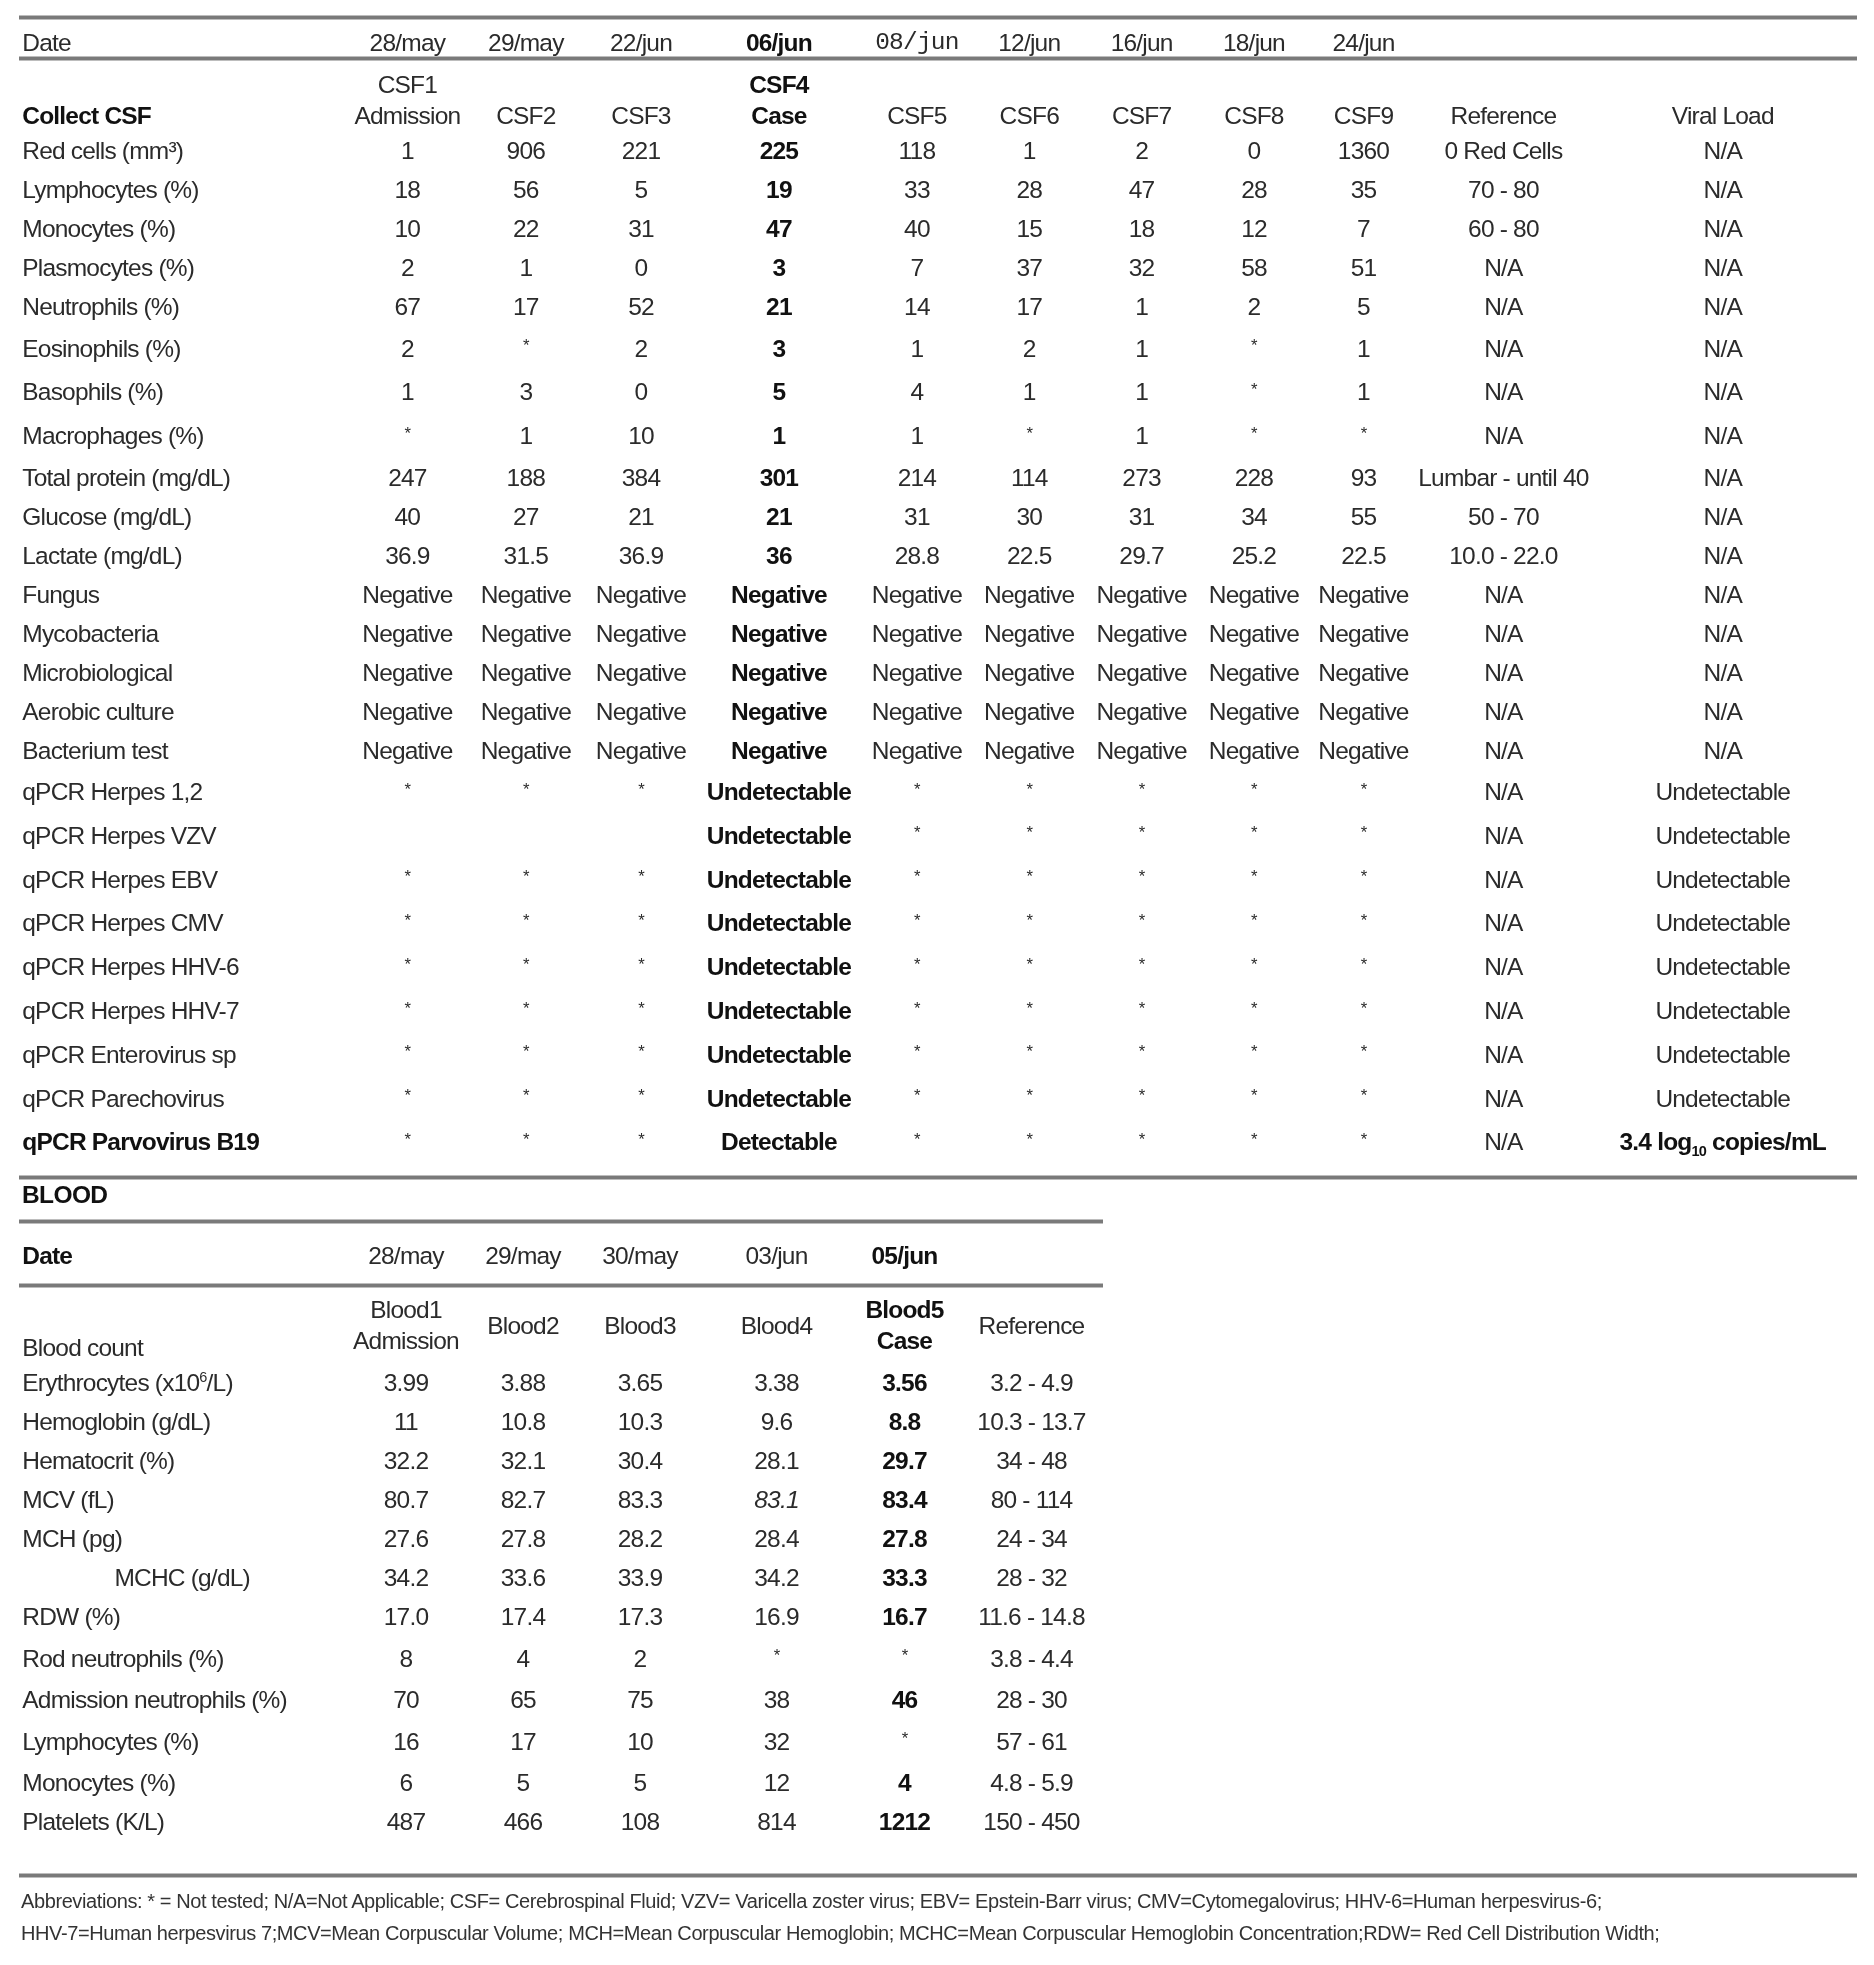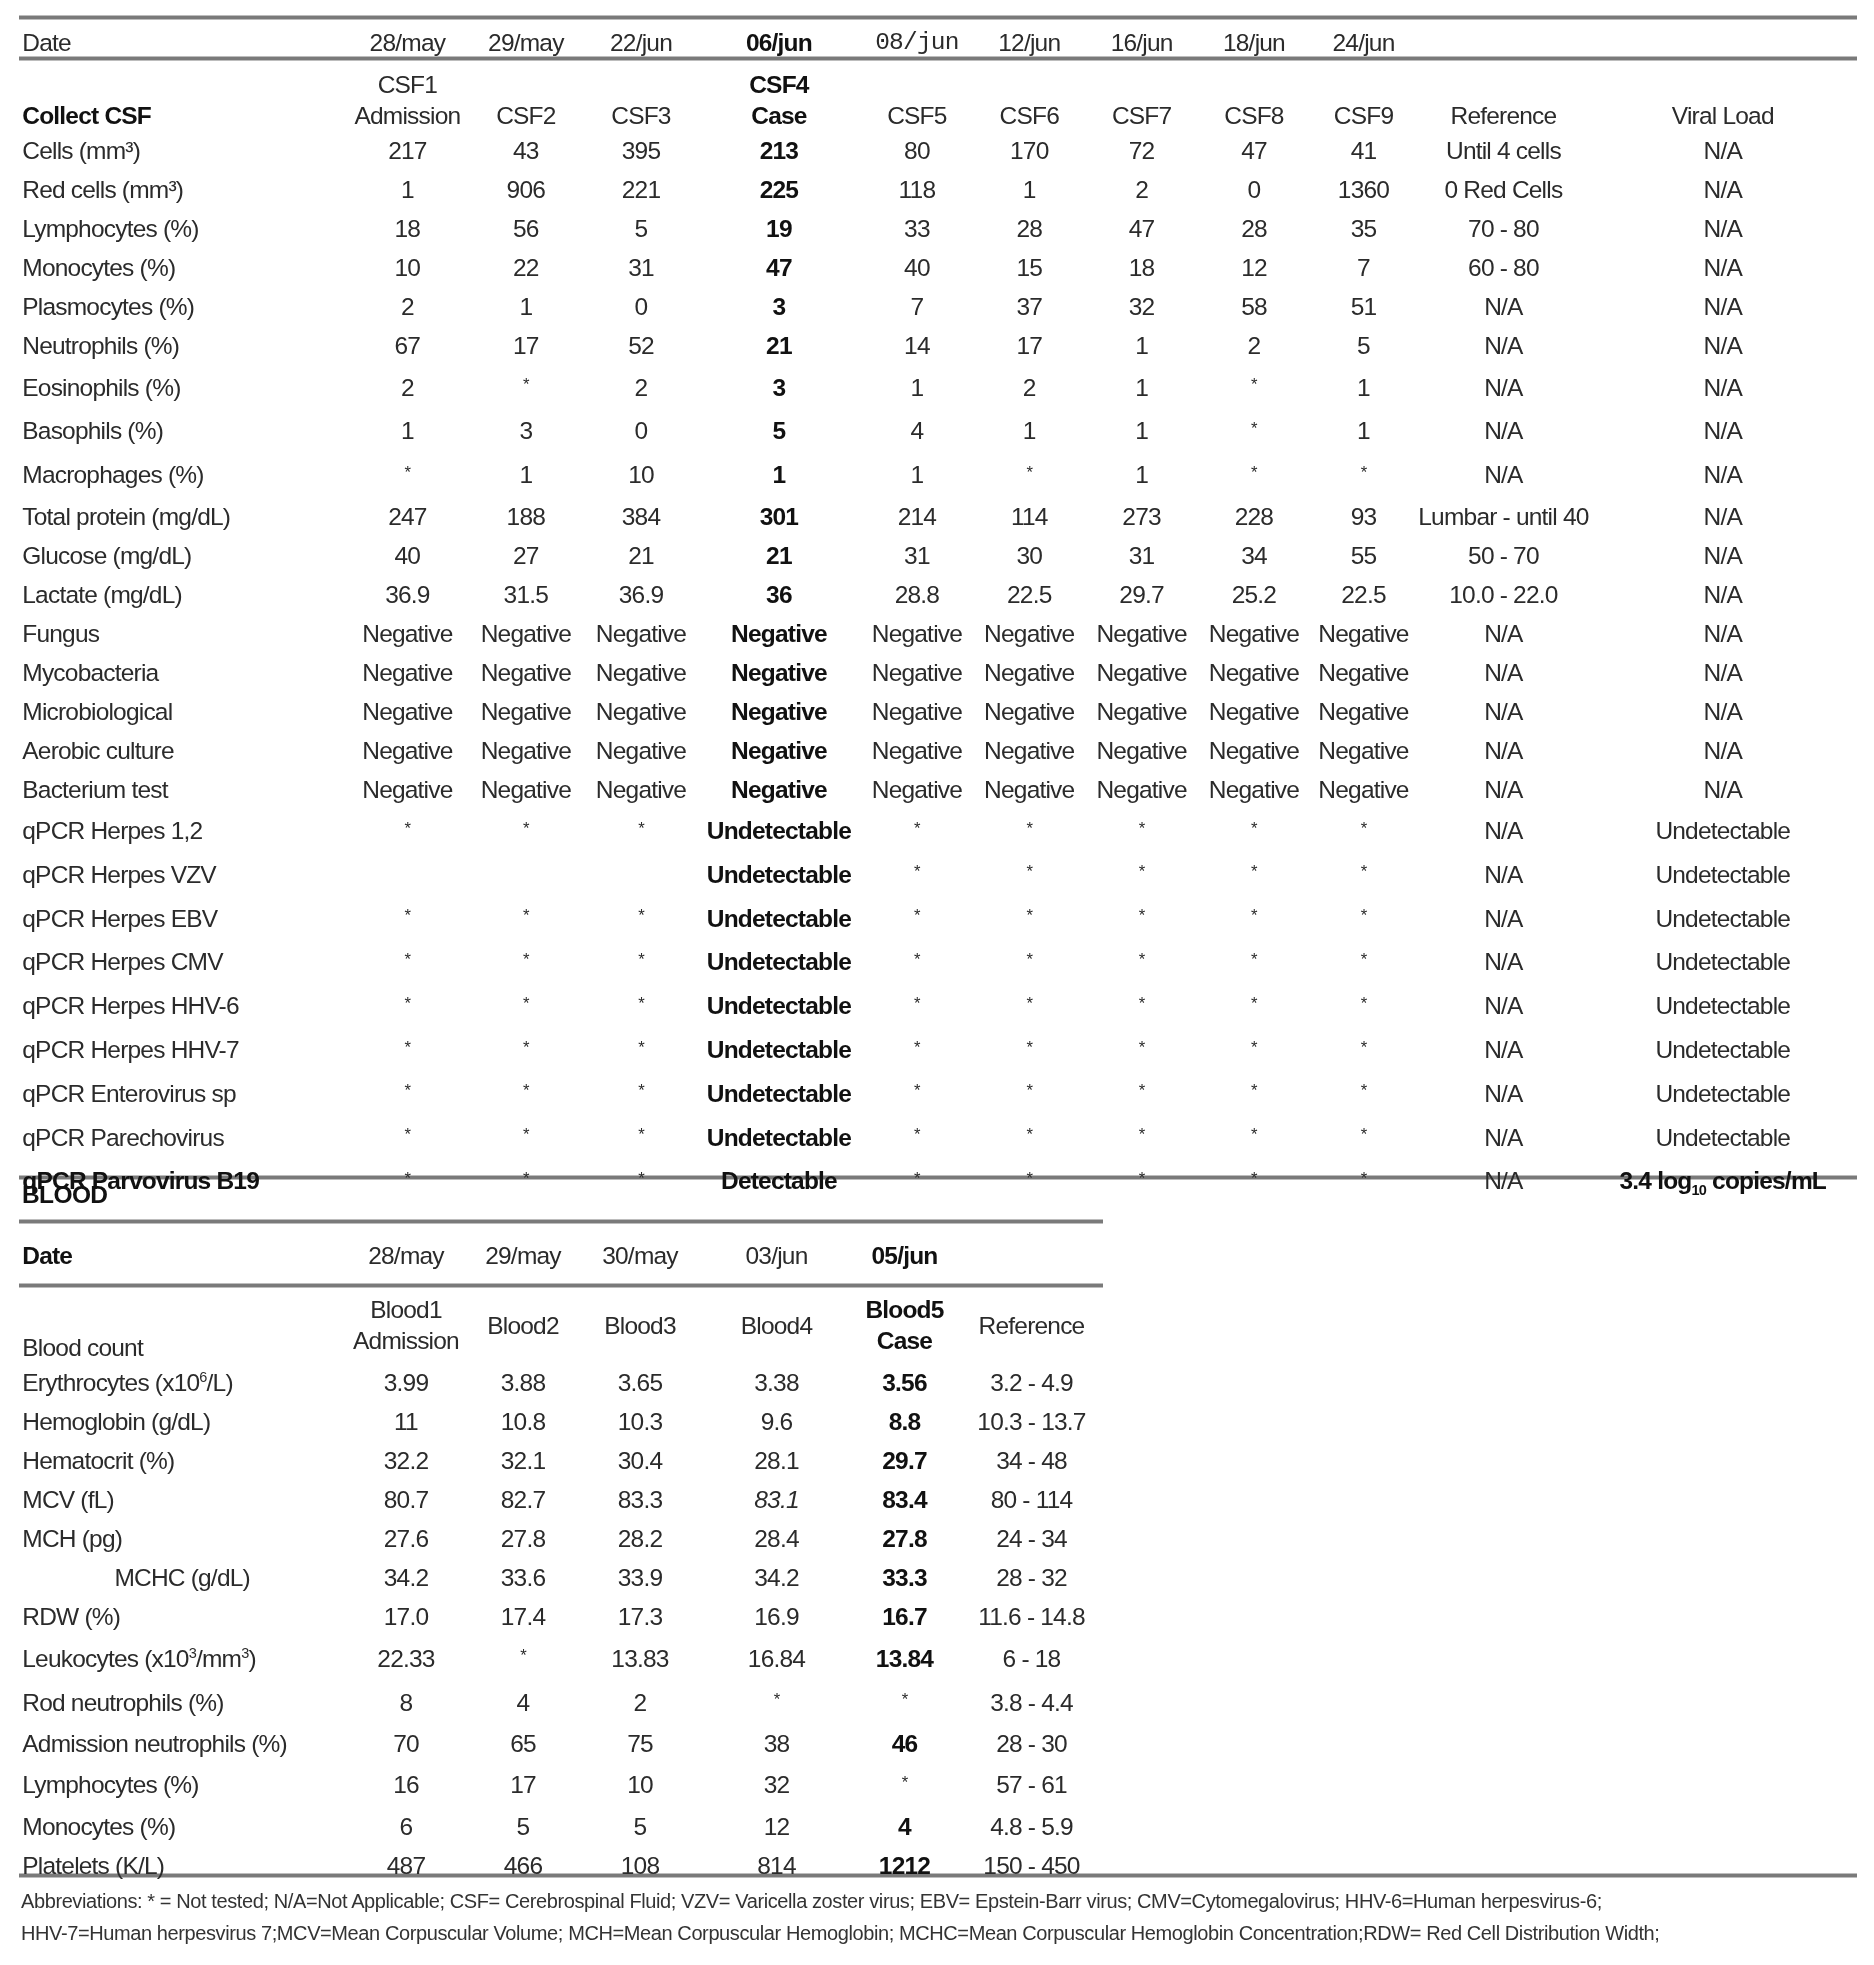--- a/index.html
+++ b/index.html
@@ -80,34 +80,20 @@
         <td class="b" style="line-height: 31px;">Case</td>
         <td style="line-height: 31px;">CSF5</td>
         <td style="line-height: 31px;">CSF6</td>
         <td style="line-height: 31px;">CSF7</td>
         <td style="line-height: 31px;">CSF8</td>
         <td style="line-height: 31px;">CSF9</td>
         <td style="line-height: 31px;">Reference</td>
         <td style="line-height: 31px;">Viral Load</td>
       </tr>
       <tr>
-        <td class="lbl">Cells (mm³)</td>
-        <td>217</td>
-        <td>43</td>
-        <td>395</td>
-        <td class="b">213</td>
-        <td>80</td>
-        <td>170</td>
-        <td>72</td>
-        <td>47</td>
-        <td>41</td>
-        <td>Until 4 cells</td>
-        <td>N/A</td>
-      </tr>
-      <tr>
         <td class="lbl">Red cells (mm³)</td>
         <td>1</td>
         <td>906</td>
         <td>221</td>
         <td class="b">225</td>
         <td>118</td>
         <td>1</td>
         <td>2</td>
         <td>0</td>
         <td>1360</td>
@@ -553,29 +539,20 @@
       <tr>
         <td class="lbl" style="line-height: 39px;">RDW (%)</td>
         <td style="line-height: 39px;">17.0</td>
         <td style="line-height: 39px;">17.4</td>
         <td style="line-height: 39px;">17.3</td>
         <td style="line-height: 39px;">16.9</td>
         <td class="b" style="line-height: 39px;">16.7</td>
         <td style="line-height: 39px;">11.6 - 14.8</td>
       </tr>
       <tr>
-        <td class="lbl" style="line-height: 39px;">Leukocytes (x10<sup>3</sup>/mm<sup>3</sup>)</td>
-        <td style="line-height: 39px;">22.33</td>
-        <td style="line-height: 39px;"><span class="star">*</span></td>
-        <td style="line-height: 39px;">13.83</td>
-        <td style="line-height: 39px;">16.84</td>
-        <td class="b" style="line-height: 39px;">13.84</td>
-        <td style="line-height: 39px;">6 - 18</td>
-      </tr>
-      <tr>
         <td class="lbl" style="line-height: 39px;">Rod neutrophils (%)</td>
         <td style="line-height: 39px;">8</td>
         <td style="line-height: 39px;">4</td>
         <td style="line-height: 39px;">2</td>
         <td style="line-height: 39px;"><span class="star">*</span></td>
         <td style="line-height: 39px;"><span class="star">*</span></td>
         <td style="line-height: 39px;">3.8 - 4.4</td>
       </tr>
       <tr>
         <td class="lbl" style="line-height: 39px;">Admission neutrophils  (%)</td>

